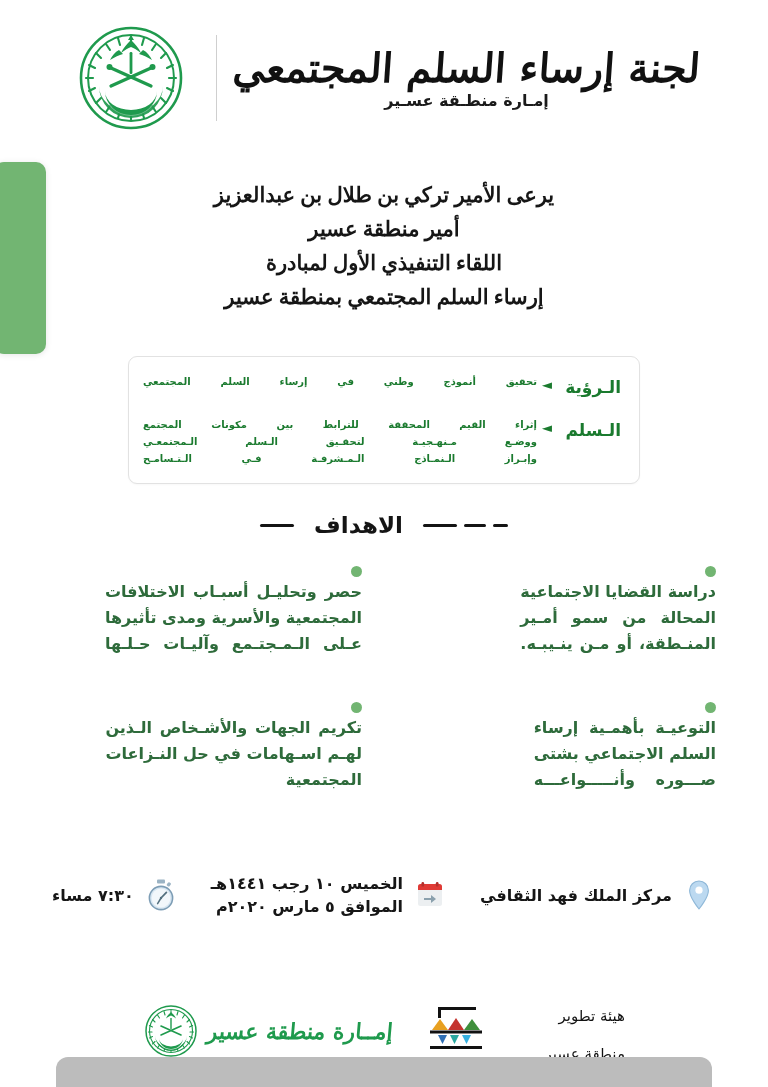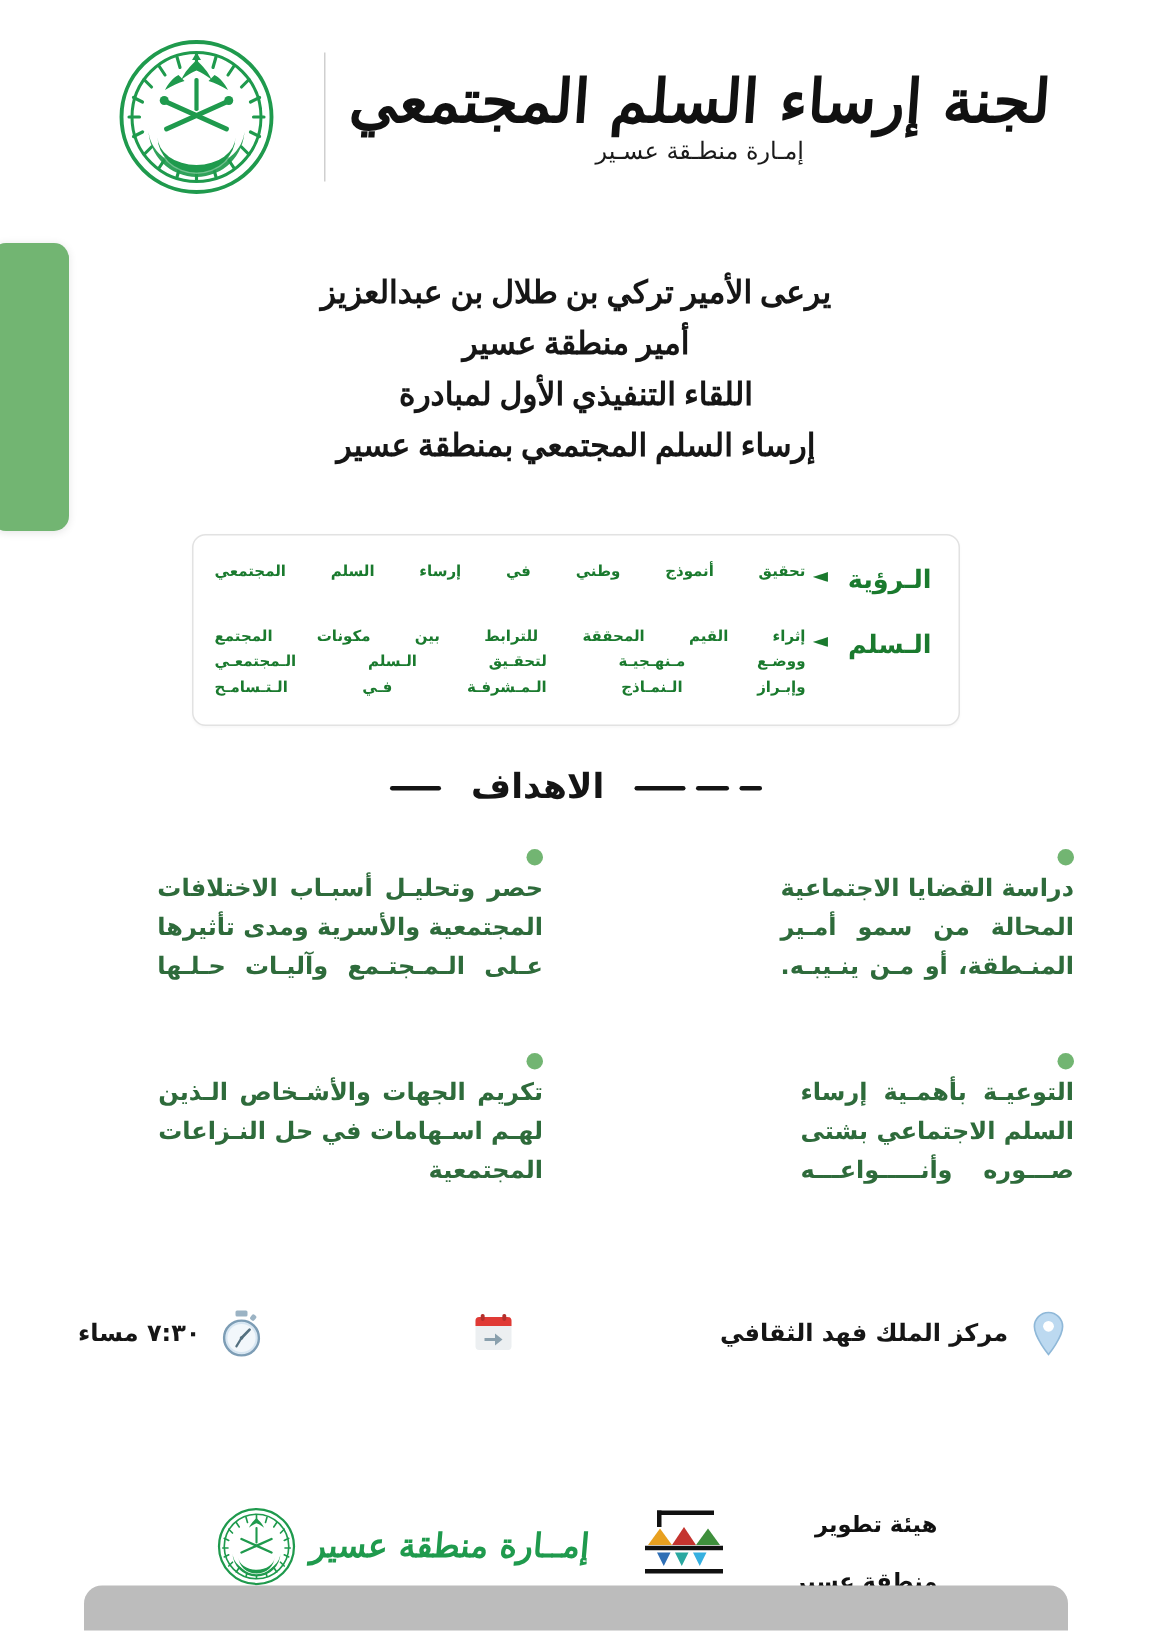--- a/index.html
+++ b/index.html
@@ -71,21 +71,21 @@
     font-weight: 700;
     color: #111;
     line-height: 1.12;
     letter-spacing: -1px;
     white-space: nowrap;
     transform: skewX(-4deg);
   }
   .subcalligraphy {
     margin-top: 0;
     font-size: 16px;
-    font-weight: 400;
+    font-weight: 700;
     color: #1a1a1a;
     letter-spacing: 3px;
     white-space: nowrap;
   }
 
   
   .patron {
     position: absolute;
     top: 178px;
     right: 0;
@@ -270,21 +270,21 @@
     flex-direction: row;
     align-items: center;
     gap: 9px;
   }
   .ada-text {
     text-align: right;
     line-height: 1.18;
   }
   .ada-l1, .ada-l2 {
     font-size: 15px;
-    font-weight: 700;
+    font-weight: 400;
     color: #111;
     letter-spacing: 0.5px;
     white-space: nowrap;
     margin-top: 20px;
   }
   .ada-en {
     margin-top: 2px;
     font-size: 7.5px;
     font-weight: 700;
     color: #222;
@@ -502,20 +502,24 @@
     <div class="icon-box">
       <svg width="28" height="28" viewBox="0 0 28 28" aria-hidden="true">
         <rect x="2" y="3" width="24" height="22" rx="2.5" fill="#eceff1"></rect>
         <path d="M2 5.5 A2.5 2.5 0 0 1 4.5 3 L23.5 3 A2.5 2.5 0 0 1 26 5.5 L26 9 L2 9 Z" fill="#e03a35"></path>
         <rect x="5.5" y="1" width="2.6" height="4.6" rx="1.2" fill="#b4302c"></rect>
         <rect x="19.9" y="1" width="2.6" height="4.6" rx="1.2" fill="#b4302c"></rect>
         <g fill="#8aa0ad">
           <path d="M8 17 L15 17 L15 14 L20 18 L15 22 L15 19 L8 19 Z"></path>
         </g>
       </svg>
+    </div>
+    <div class="info-text">
+      <span class="l2">الخميس ١٠ رجب ١٤٤١هـ</span>
+      <span class="l2">الموافق ٥ مارس ٢٠٢٠م</span>
     </div>
   </div>
 
   <div class="info-item">
     <div class="icon-box">
       <svg width="28" height="32" viewBox="0 0 28 32" aria-hidden="true">
         <rect x="10" y="0.6" width="8" height="4" rx="1" fill="#9bb3c4"></rect>
         <rect x="20.4" y="3.4" width="3.4" height="4" rx="1.2" fill="#9bb3c4" transform="rotate(38 22 5)"></rect>
         <circle cx="14" cy="19" r="11.6" fill="#d7e6f2" stroke="#7d9db5" stroke-width="1.6"></circle>
         <circle cx="14" cy="19" r="9.4" fill="#f2f7fb"></circle>

